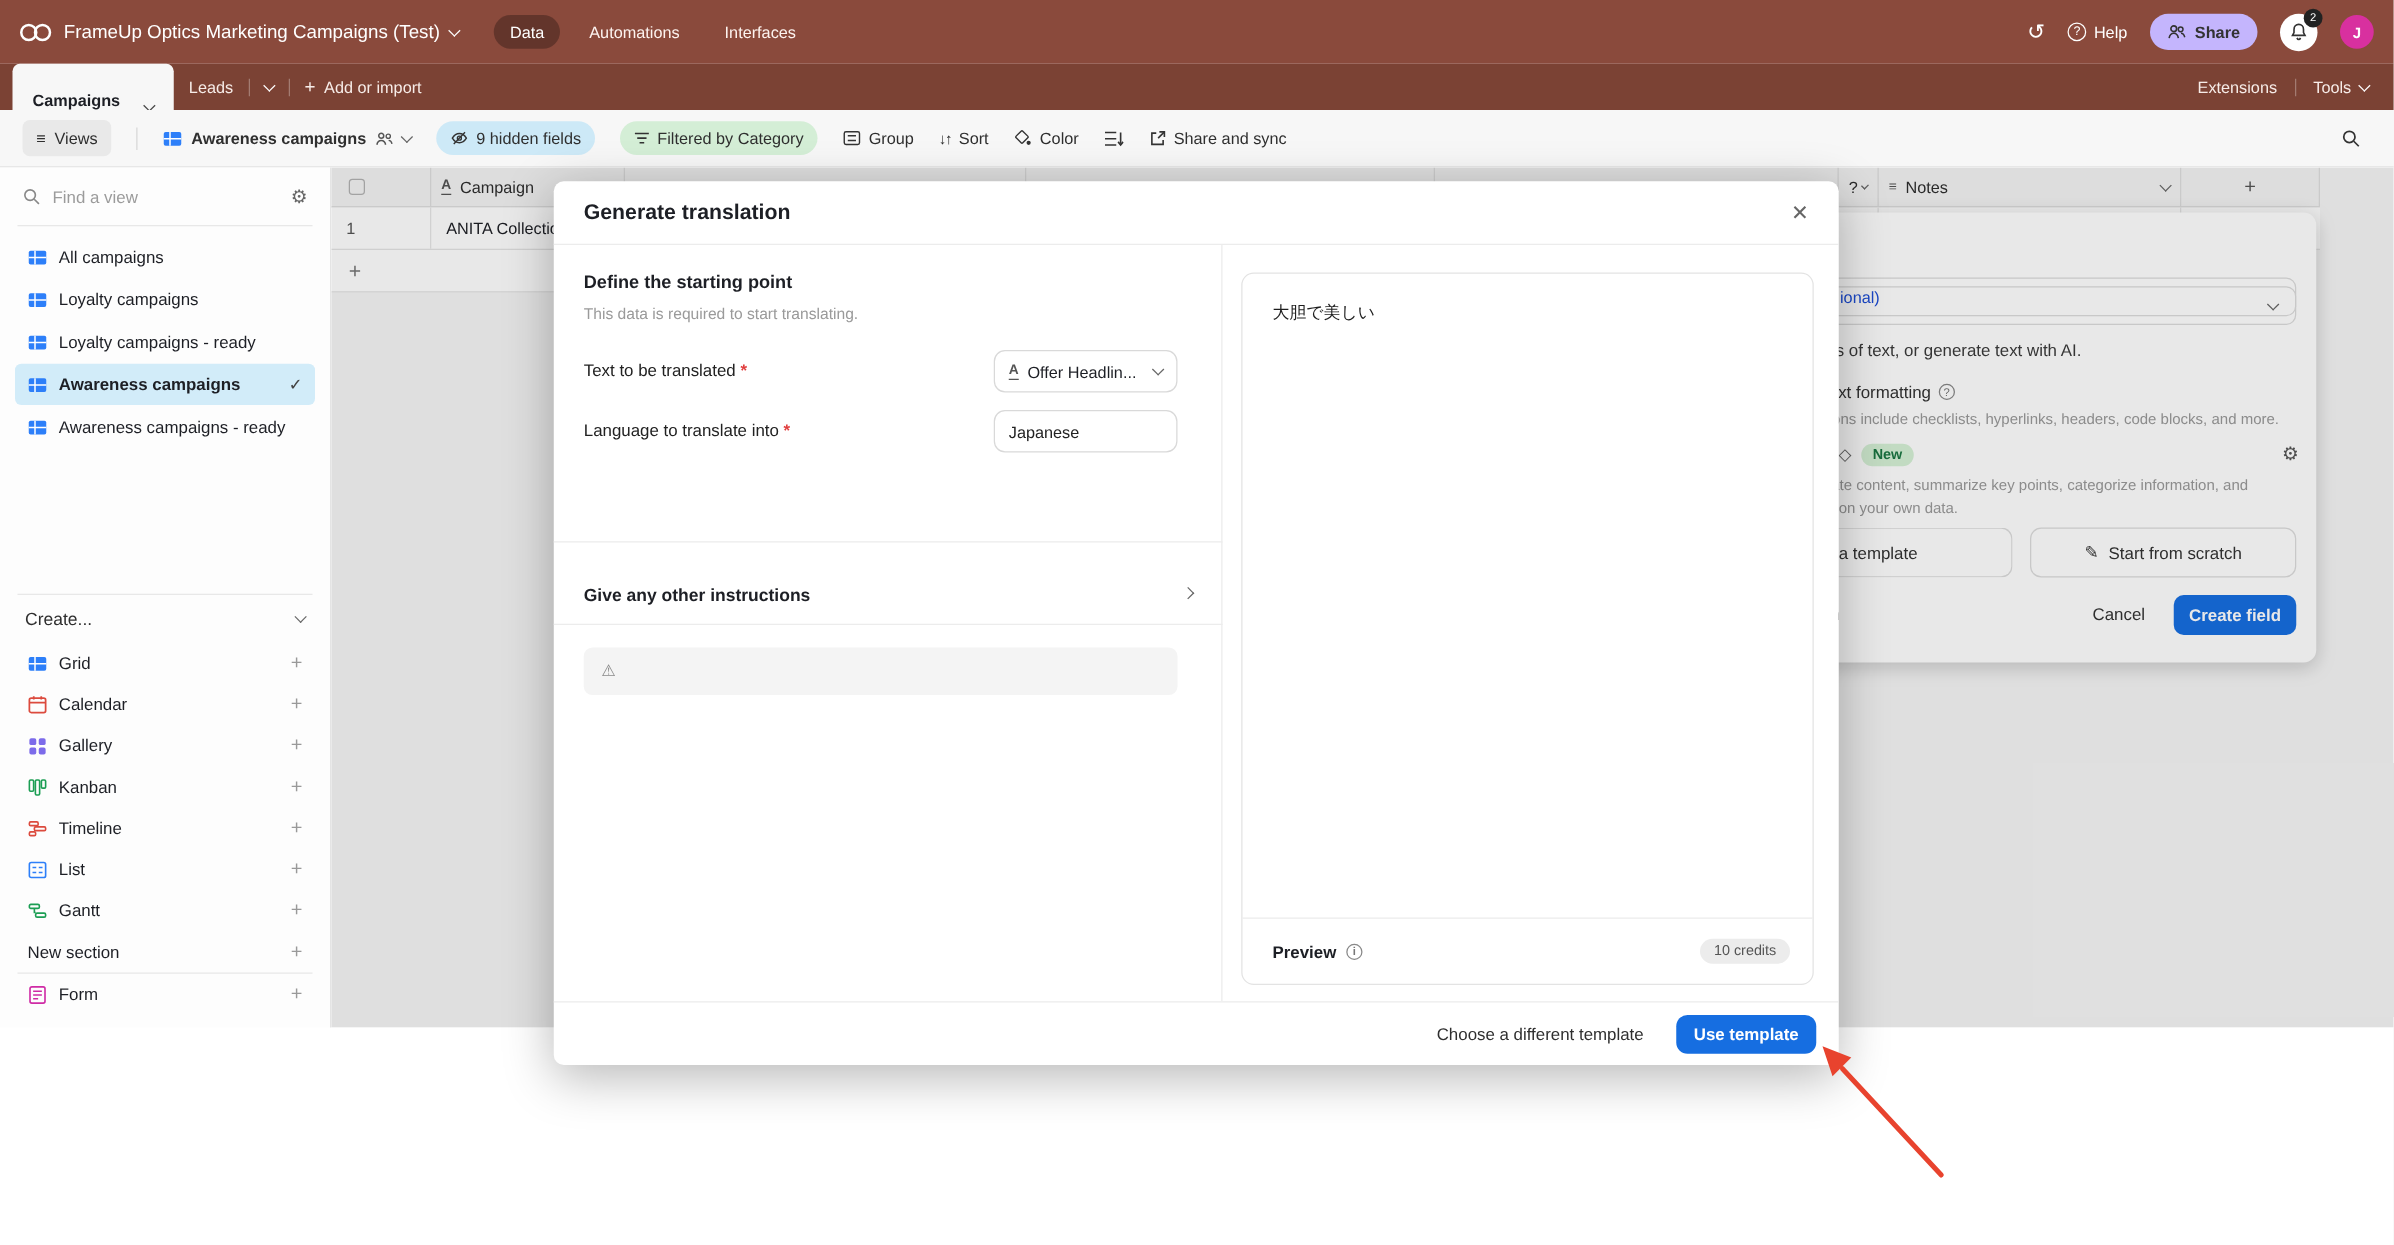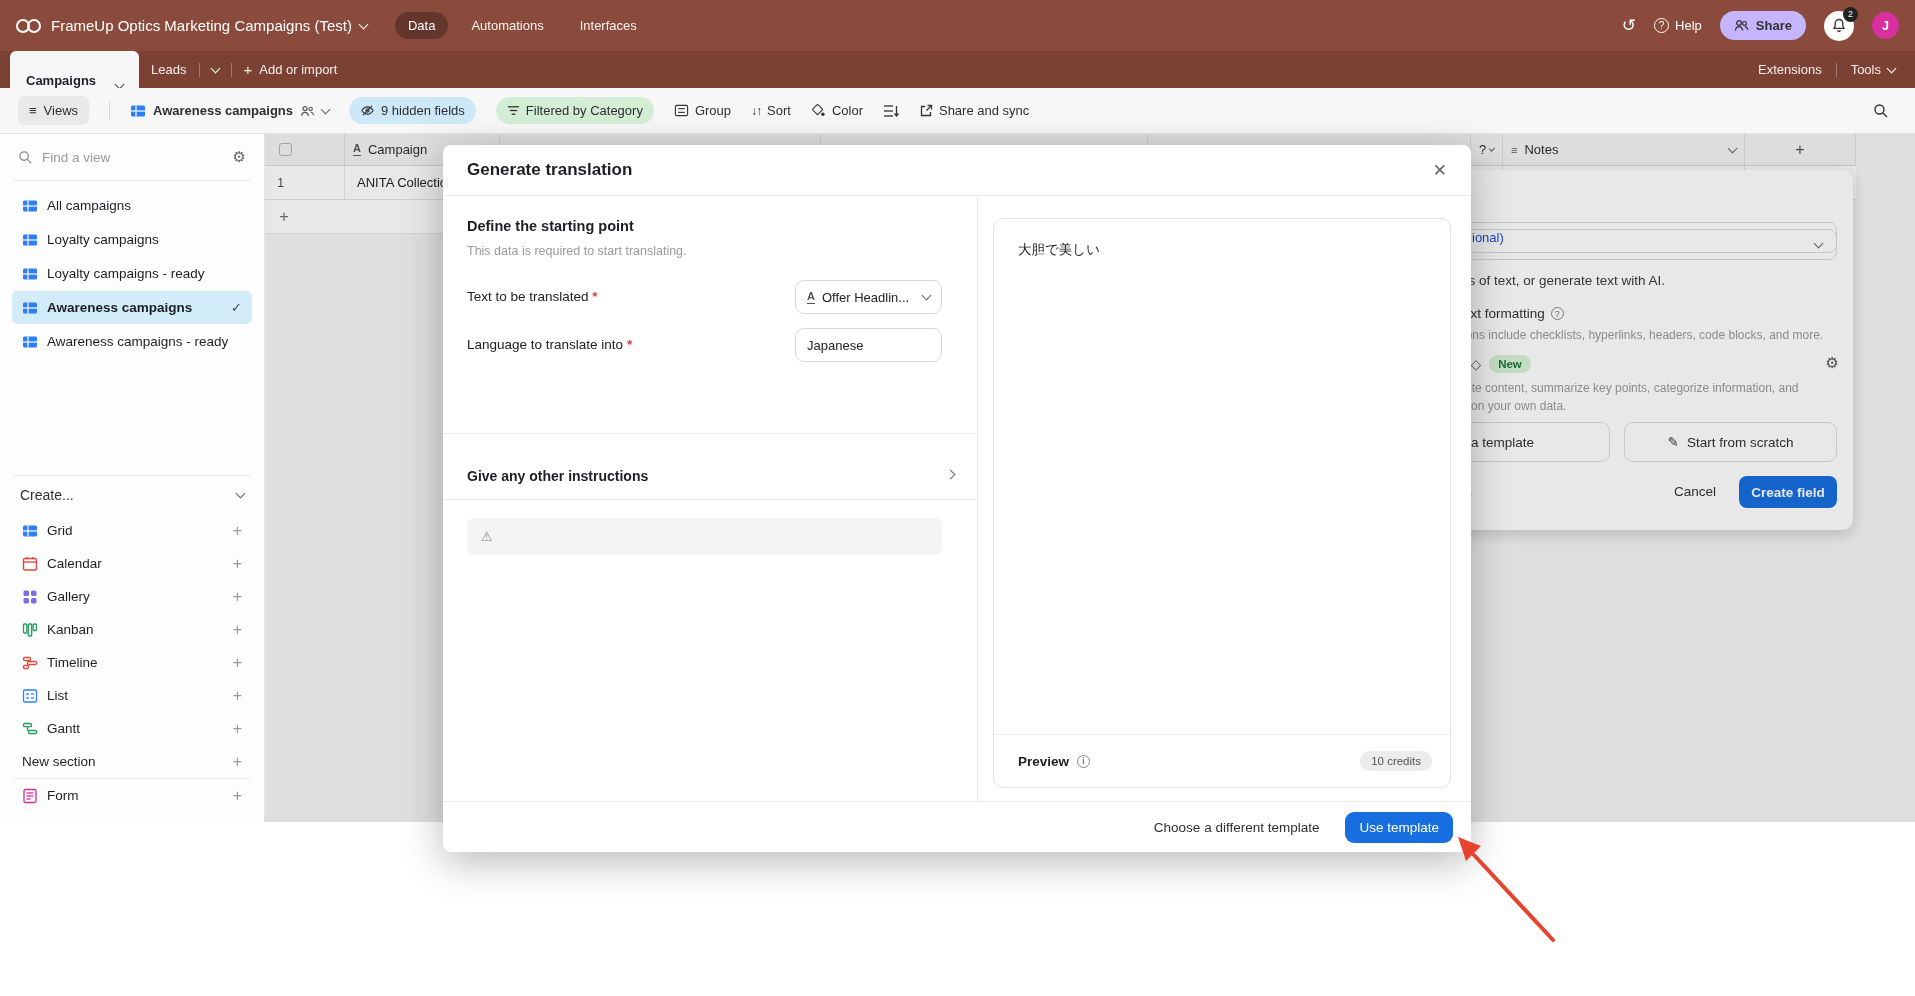--- a/index.html
+++ b/index.html
@@ -128,21 +128,21 @@
   .warn-ic { color:#8a8a8a; font-size:13px; flex:none; }
   .warn-tx { color:#8a8a8a; font-size:11.5px; line-height:1.55; }
   .learn { color:#3b3b3b; font-weight:700; border-bottom:1px dotted #999; cursor:pointer; }
   .pvbox { position:absolute; left:550px; top:73px; width:458px; height:570px; border:1px solid #e3e3e3; border-radius:10px; background:#fff; }
   .pv-text { position:absolute; left:24px; top:22px; font-size:13.5px; color:#1d1d1d; }
   .pv-foot { position:absolute; left:0; bottom:0; width:100%; height:53px; border-top:1px solid #ececec; display:flex; align-items:center; padding:0 18px 0 24px; }
   .pv-label { font-weight:700; font-size:13.5px; display:flex; align-items:center; gap:8px; }
   .credits { margin-left:auto; background:#ececec; border-radius:12px; padding:4px 11px; font-size:11.5px; color:#555; }
   .m-foot { position:absolute; left:0; top:656px; width:1028px; height:51px; border-top:1px solid #ececec; display:flex; align-items:center; justify-content:flex-end; gap:26px; padding-right:18px; }
   .choose { font-size:13.5px; color:#2f2f2f; cursor:pointer; }
-  .use-btn { background:#166ee1; color:#fff; font-weight:400; font-size:13.5px; border-radius:9px; height:31px; padding:0 14px; display:flex; align-items:center; cursor:pointer; }
+  .use-btn { background:#166ee1; color:#fff; font-weight:700; font-size:13.5px; border-radius:9px; height:31px; padding:0 14px; display:flex; align-items:center; cursor:pointer; }
 
   .arrow-svg { position:absolute; left:1438px; top:828px; z-index:110; }
 </style>
 </head>
 <body>
 
 <div id="app">
 
   <div class="topbar">
     <span class="logo">

